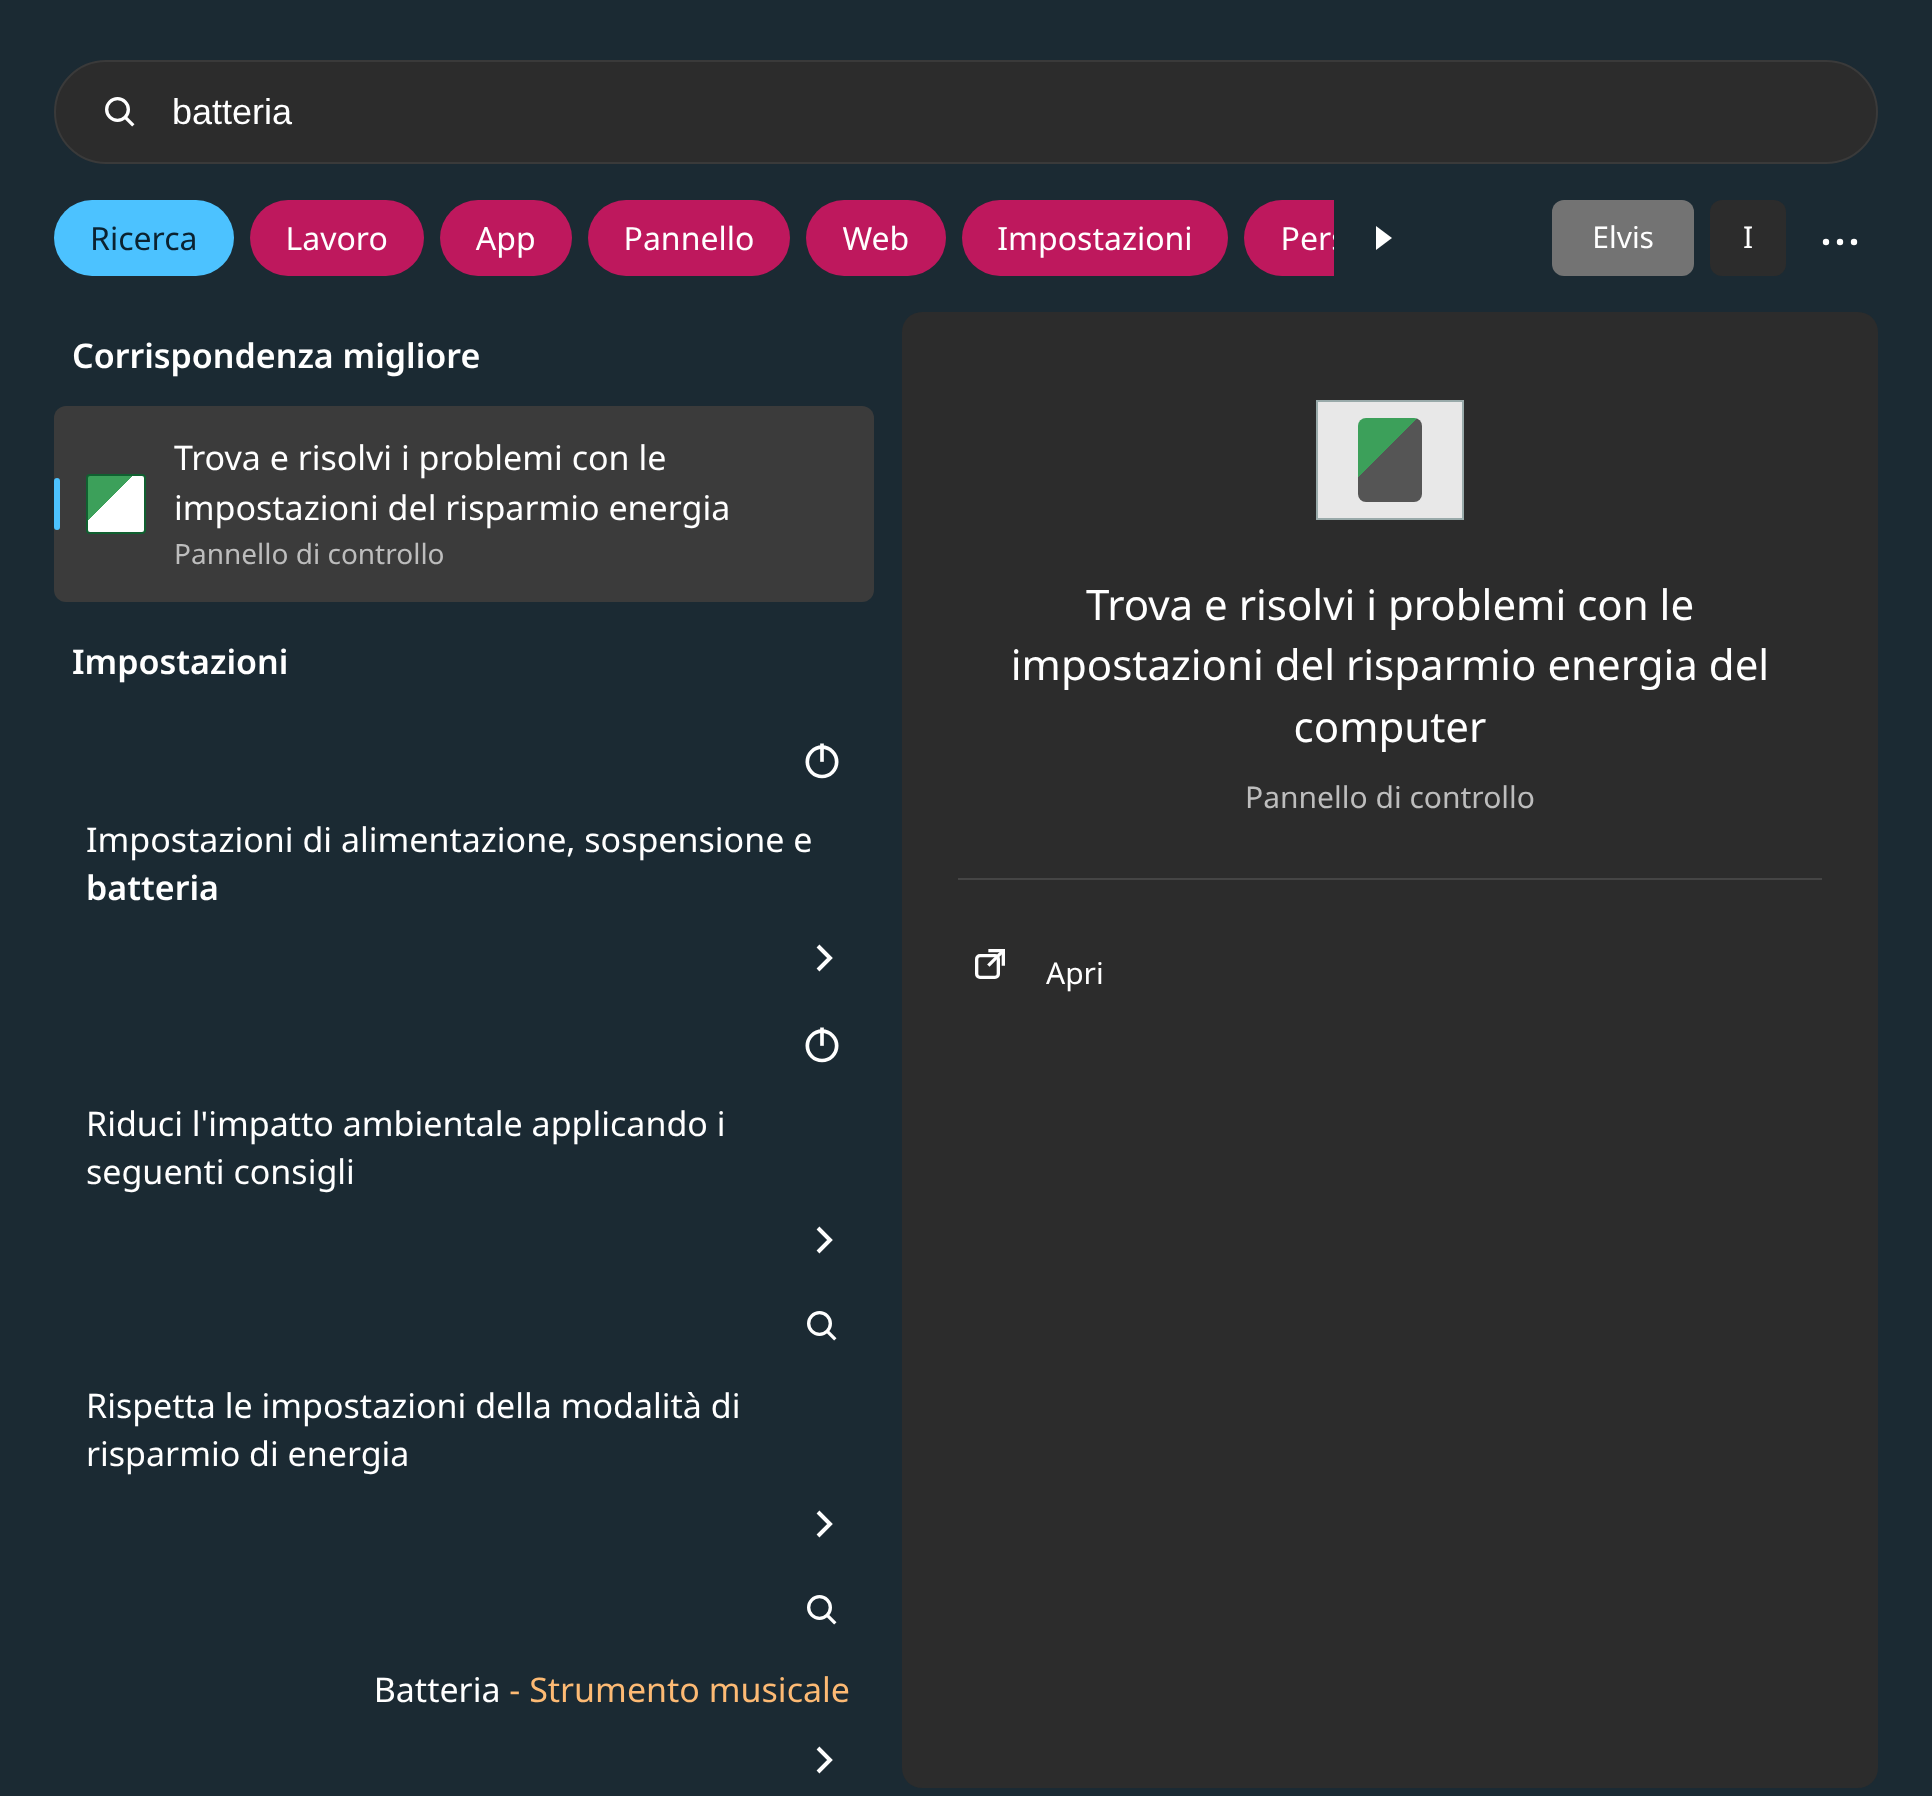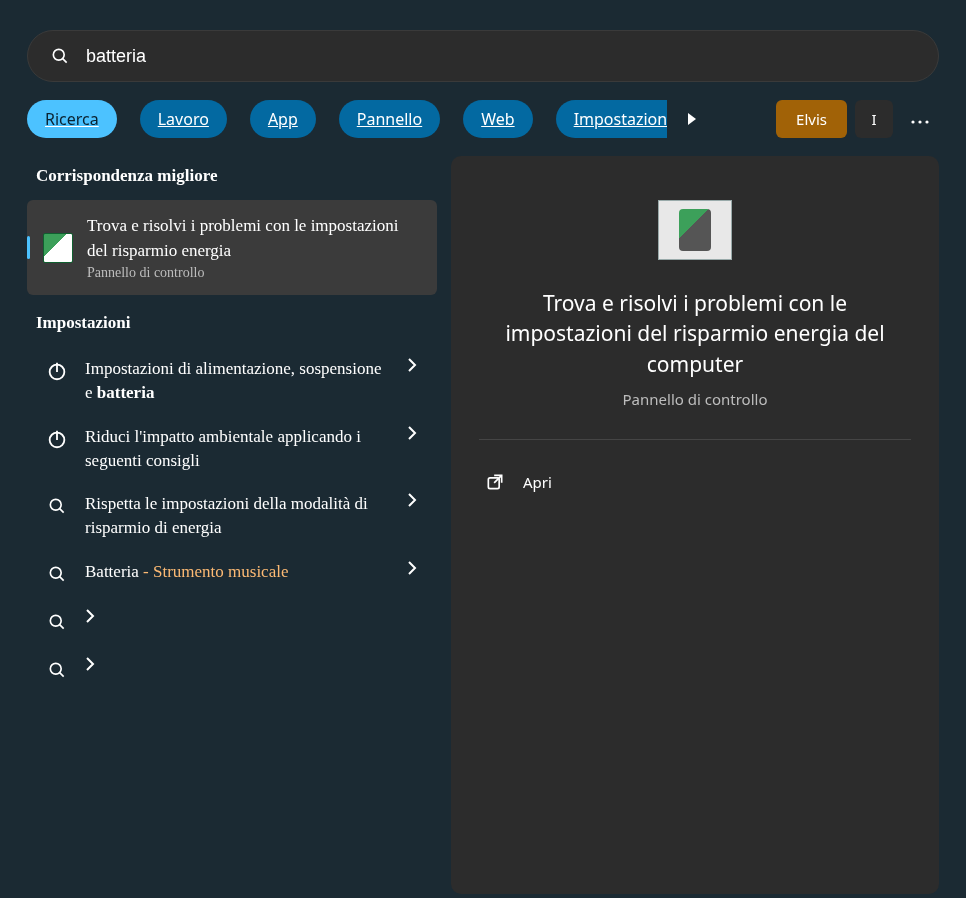--- a/index.html
+++ b/index.html
@@ -32,28 +32,27 @@
   }
   .filters-row {
     display: flex;
     align-items: center;
     gap: 8px;
     margin-bottom: 18px;
     position: relative;
   }
   .pills {
     display: flex;
-    gap: 23px;
+    gap: 8px;
     overflow: hidden;
     flex: 0 0 640px;
     height: 38px;
-    text-decoration: underline;
   }
   .pill {
-    background: #0369a1;
+    background: #be185d;
     border-radius: 19px;
     height: 38px;
     padding: 0 18px;
     display: flex;
     align-items: center;
     font-size: 16px;
     color: #ffffff;
     white-space: nowrap;
     flex-shrink: 0;
   }
@@ -69,21 +68,21 @@
     justify-content: center;
     flex-shrink: 0;
   }
   .right-buttons {
     margin-left: auto;
     display: flex;
     gap: 8px;
     align-items: center;
   }
   .user-chip {
-    background: #a16207;
+    background: #737373;
     border-radius: 6px;
     height: 38px;
     padding: 0 20px;
     display: flex;
     align-items: center;
     font-size: 15px;
     color: #ffffff;
   }
   .square-btn {
     width: 38px;
@@ -96,21 +95,20 @@
     font-size: 15px;
   }
   .main {
     display: flex;
     gap: 14px;
     height: 738px;
   }
   .left {
     width: 410px;
     overflow: hidden;
-    font-family: Liberation Serif, serif;
   }
   .right {
     flex: 1;
     background: #2c2c2c;
     border-radius: 10px;
     padding: 44px 28px 28px 28px;
     display: flex;
     flex-direction: column;
     align-items: center;
   }
@@ -154,24 +152,25 @@
     line-height: 1.45;
     color: #ffffff;
   }
   .best-match-sub {
     font-size: 14px;
     color: #bdbdbd;
     margin-top: 2px;
   }
   .result-row {
     display: flex;
-    align-items: flex-start;
+    align-items: flex-end;
     gap: 14px;
     padding: 10px 12px 10px 16px;
     border-radius: 6px;
+    flex-direction: column;
   }
   .row-icon {
     width: 28px;
     height: 28px;
     display: flex;
     align-items: center;
     justify-content: center;
     flex-shrink: 0;
   }
   .row-text {
@@ -220,21 +219,21 @@
   }
   .divider {
     width: 100%;
     height: 1px;
     background: #454545;
     margin-bottom: 22px;
   }
   .action {
     width: 100%;
     display: flex;
-    align-items: flex-start;
+    align-items: flex-end;
     gap: 18px;
     padding: 10px 6px;
     font-size: 15px;
     color: #ffffff;
   }
   .svg-white { stroke: #ffffff; fill: none; }
 </style>
 </head>
 <body>
 

